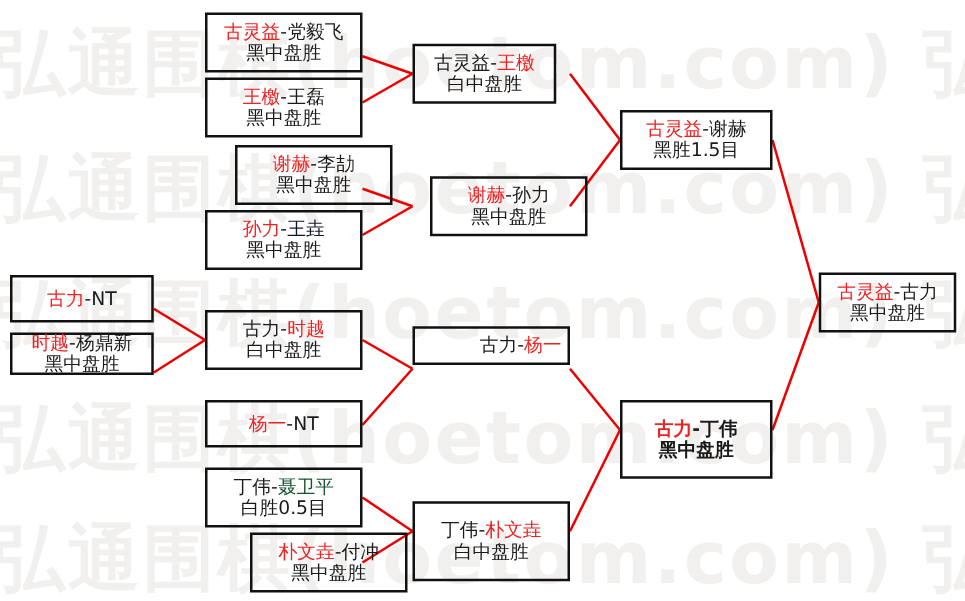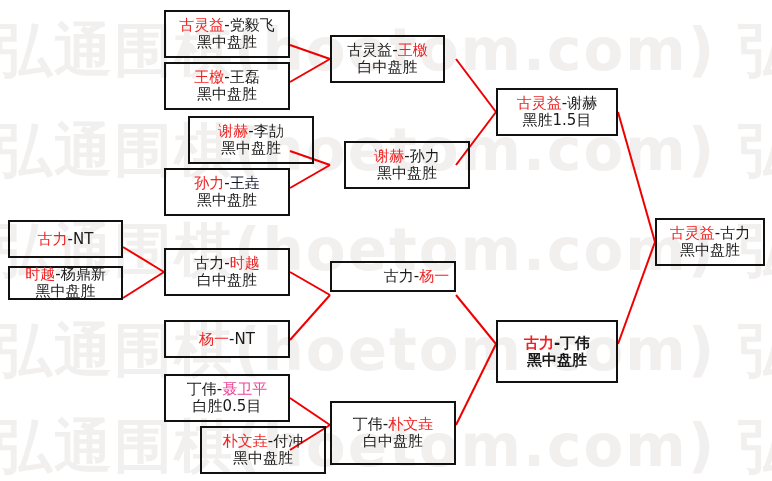--- a/index.html
+++ b/index.html
@@ -149,21 +149,21 @@
         <span class="result">黑中盘胜</span>
       </div>
       <div class="match-box" style="left: 164px; top: 248px; width: 126px; height: 48px; border-color: rgb(17, 17, 17);">
         <span class="pairing"><span class="loser" style="color: rgb(26, 26, 26);">古力</span><span class="dash">-</span><span class="winner" style="color: rgb(238, 34, 34);">时越</span></span>
         <span class="result">白中盘胜</span>
       </div>
       <div class="match-box single-line" style="left: 164px; top: 320px; width: 126px; height: 38px; border-color: rgb(17, 17, 17);">
         <span class="pairing"><span class="winner" style="color: rgb(238, 34, 34);">杨一</span><span class="dash">-</span><span class="loser" style="color: rgb(26, 26, 26);">NT</span></span>
       </div>
       <div class="match-box" style="left: 164px; top: 374px; width: 126px; height: 48px; border-color: rgb(17, 17, 17);">
-        <span class="pairing"><span class="loser" style="color: rgb(26, 26, 26);">丁伟</span><span class="dash">-</span><span class="winner" style="color: #ec4899;">聂卫平</span></span>
+        <span class="pairing"><span class="loser" style="color: rgb(26, 26, 26);">丁伟</span><span class="dash">-</span><span class="winner" style="color: #14532d;">聂卫平</span></span>
         <span class="result">白胜0.5目</span>
       </div>
       <div class="match-box" style="left: 164px; top: 426px; width: 126px; height: 48px; border-color: rgb(17, 17, 17); margin-left: 36px;">
         <span class="pairing"><span class="winner" style="color: rgb(238, 34, 34);">朴文垚</span><span class="dash">-</span><span class="loser" style="color: rgb(26, 26, 26);">付冲</span></span>
         <span class="result">黑中盘胜</span>
       </div>
       <div class="match-box" style="left: 330px; top: 35px; width: 115px; height: 48px; border-color: rgb(17, 17, 17);">
         <span class="pairing"><span class="loser" style="color: rgb(26, 26, 26);">古灵益</span><span class="dash">-</span><span class="winner" style="color: rgb(238, 34, 34);">王檄</span></span>
         <span class="result">白中盘胜</span>
       </div>

